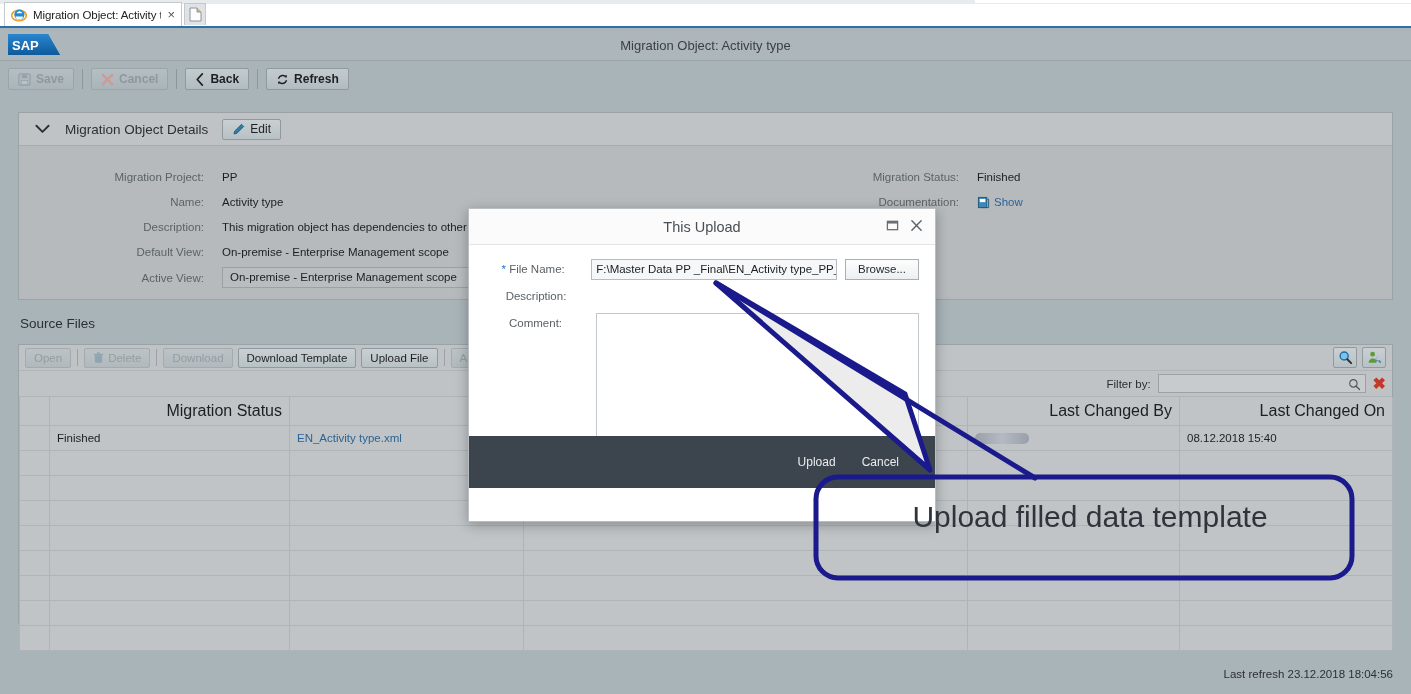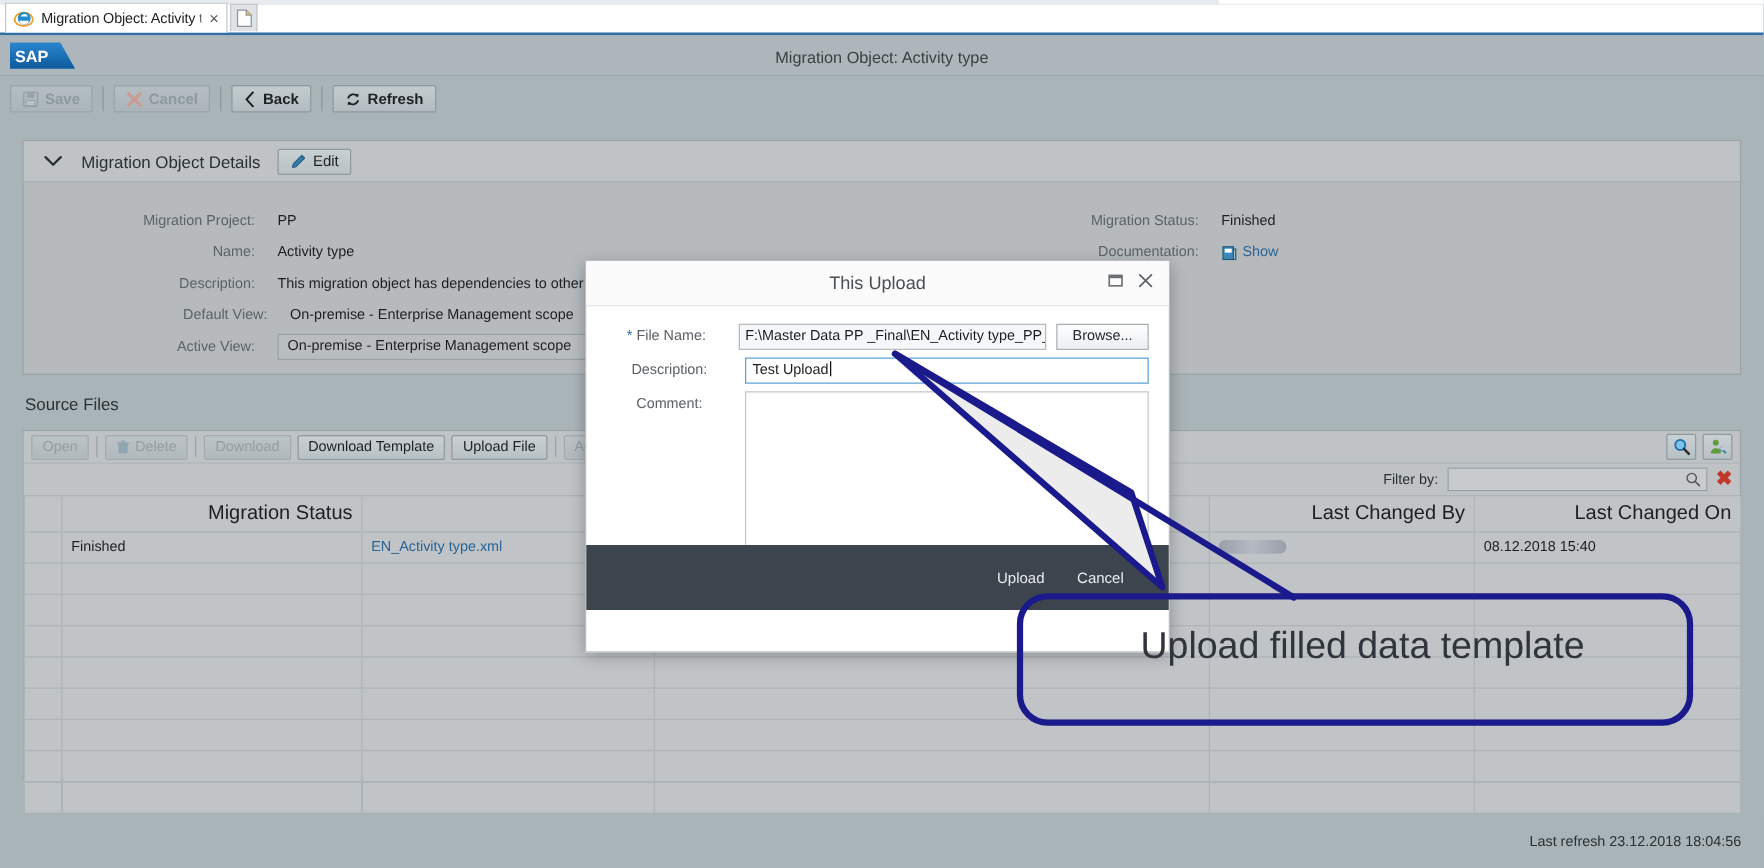--- a/index.html
+++ b/index.html
@@ -375,21 +375,21 @@
         <span class="fvalue" style="margin-left:18px;">PP</span>
       </div>
       <div class="frow" style="left:0; top:47px; width:480px;">
         <span class="flabel" style="width:185px;">Name:</span>
         <span class="fvalue" style="margin-left:18px;">Activity type</span>
       </div>
       <div class="frow" style="left:0; top:72px; width:700px;">
         <span class="flabel" style="width:185px;">Description:</span>
         <span class="fvalue" style="margin-left:18px;">This migration object has dependencies to other objects</span>
       </div>
-      <div class="frow" style="left:10px; top:97px; width:600px;">
+      <div class="frow" style="left:0; top:97px; width:600px;">
         <span class="flabel" style="width:185px;">Default View:</span>
         <span class="fvalue" style="margin-left:18px;">On-premise - Enterprise Management scope</span>
       </div>
       <div class="frow" style="left:0; top:120px; width:640px; height:23px;">
         <span class="flabel" style="width:185px;">Active View:</span>
         <span class="ro-field" style="margin-left:18px; width:290px;">On-premise - Enterprise Management scope</span>
       </div>
 
       <div class="frow" style="left:780px; top:22px; width:400px;">
         <span class="flabel" style="width:160px;">Migration Status:</span>
@@ -597,21 +597,20 @@
 
     <div class="dlg-body">
       <div class="dlg-row">
         <span class="dlg-lab"><span class="req-star">*</span> <span>File Name:</span></span>
         <span class="fn-field">F:\Master Data PP _Final\EN_Activity type_PP_Ma</span>
         <span class="browse-btn">Browse...</span>
       </div>
 
       <div class="dlg-row">
         <span class="dlg-lab">Description:</span>
-        <span class="desc-field"><span>Test Upload</span><span class="caret"></span></span>
       </div>
 
       <div class="dlg-row">
         <span class="dlg-lab">Comment:</span>
         <span class="comment-field"></span>
       </div>
 
       <div class="dlg-footer">
         <span class="dlg-fbtn">Upload</span>
         <span class="dlg-fbtn">Cancel</span>

